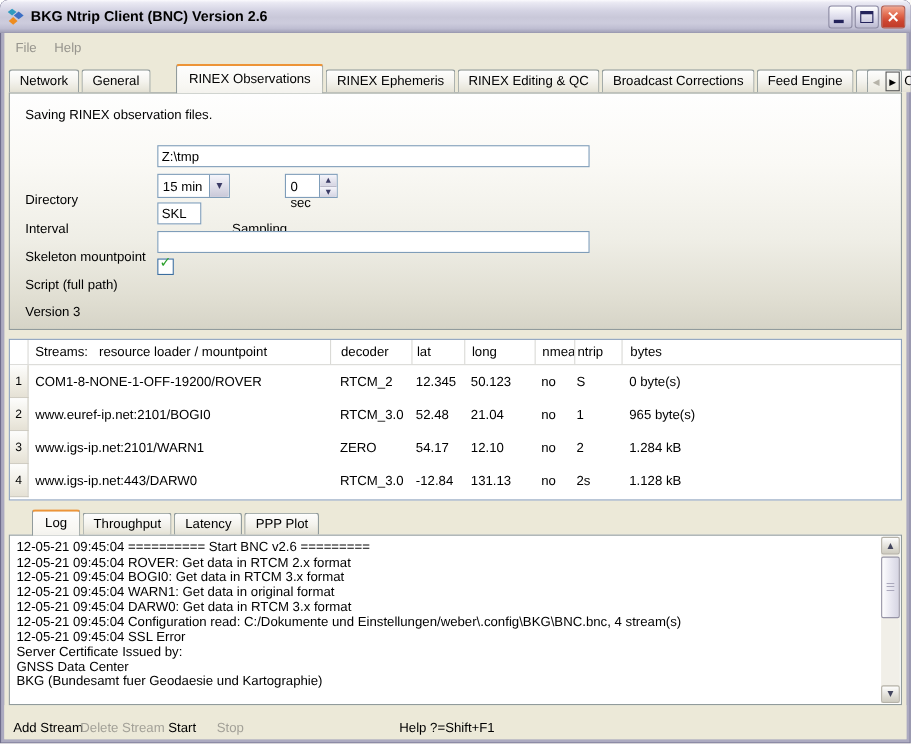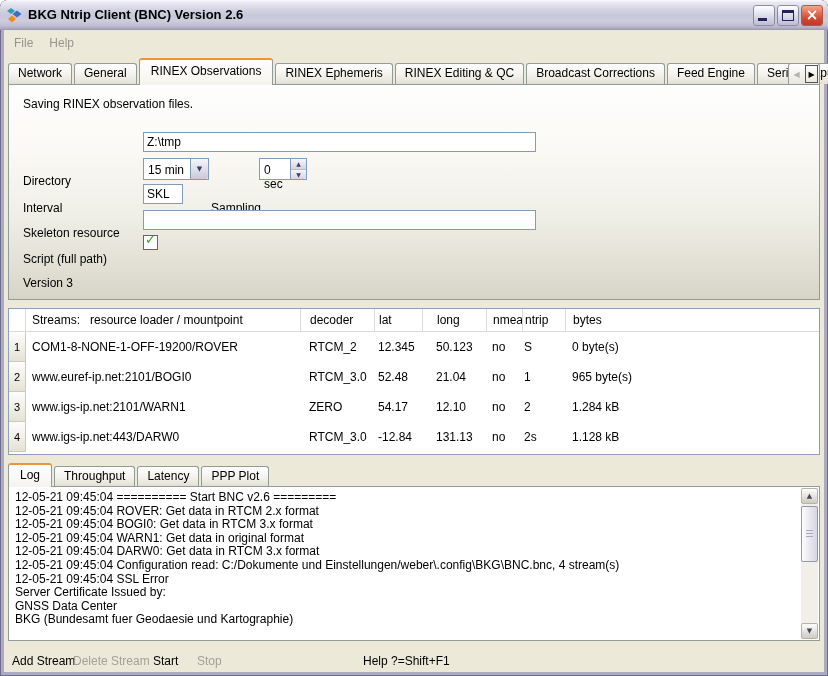--- a/index.html
+++ b/index.html
@@ -31,21 +31,21 @@
   .menubar { position:absolute; top:0; left:0; right:0; height:24px; }
   .menu-item { display:inline-block; margin-top:6px; margin-left:10px; font-size:12px; color:#97958E; }
   .menu-item + .menu-item { margin-left:16px; }
 
   
   .tabbar { position:absolute; left:4px; top:28px; height:26px; display:flex; align-items:flex-end; z-index:5; }
   .tab { box-sizing:border-box; height:21px; line-height:19px; padding:0 9px; font-size:12px; color:#000;
     background:linear-gradient(#FEFEFE,#F4F3EE 50%,#E9E7DC 85%,#E2DFD2);
     border:1px solid #919B9C; border-bottom:none; border-radius:3px 3px 0 0; margin-right:2px; white-space:nowrap; }
   .tab.active { height:27px; line-height:23px; margin-bottom:-1px; padding:0 11px;
-    background:linear-gradient(#FDFDFD,#F8F7F3 70%,#F3F2ED); border-top:2px solid #ED9438; }
+    background:linear-gradient(#FDFDFD,#F8F7F3 70%,#F3F2ED); border-top:2px solid #ED9438;margin-left:21px; }
   .tabscroll { position:absolute; right:4px; top:33px; height:21px; display:flex; z-index:6;
     border:1px solid #919B9C; border-bottom:none; border-radius:3px 3px 0 0; box-sizing:border-box;
     background:linear-gradient(#FEFEFE,#E9E7DC); }
   .tsb { width:15px; display:flex; align-items:center; justify-content:center; font-size:8px;
     font-family:"DejaVu Sans",sans-serif; color:#000; }
   .tsb.disabled { color:#B6B3A8; }
   .tsb.focus { outline:1px solid #555; outline-offset:-2px; }
 
   
   .panel { position:absolute; left:4px; top:54px; width:812px; height:216px; box-sizing:border-box;
@@ -86,21 +86,21 @@
   .table { position:absolute; left:4px; top:278px; width:812px; height:147px; box-sizing:border-box;
     border:1px solid #8BA0BC; background:#fff; font-size:12px; overflow:hidden; }
   .trow { display:flex; }
   .trow.head { height:22px; line-height:22px; border-bottom:1px solid #DADAD6; }
   .trow.body { height:30px; line-height:30px; }
   .cell { box-sizing:border-box; overflow:hidden; white-space:pre; }
   .c-num  { width:17px; text-align:center; }
   .c-mp   { width:274px; padding-left:6px; }
   .c-dec  { width:74px;  padding-left:9px; }
   .c-lat  { width:48px;  padding-left:4px; }
-  .c-long { width:64px;  padding-left:14px; }
+  .c-long { width:64px;  padding-left:6px; }
   .c-nmea { width:36px;  padding-left:6px; }
   .c-ntrip{ width:43px;  padding-left:2px; }
   .c-bytes{ flex:1;      padding-left:7px; }
   .head .c-num { border-right:1px solid #DADAD6; }
   .head .c-dec, .head .c-lat, .head .c-long, .head .c-nmea, .head .c-ntrip, .head .c-bytes {
     border-left:1px solid #DADAD6; }
   .body .c-num { background:linear-gradient(#FDFDFC,#EDEAE0 70%,#E5E1D5);
     border-right:1px solid #CBC8BD; border-bottom:1px solid #CBC8BD; font-size:11px; }
 
   
@@ -191,21 +191,21 @@
 
       <span class="lbl l-samp">Sampling</span>
       <div class="spin">
         <span class="spin-text">0 sec</span>
         <span class="spin-btns">
           <span class="spin-up">▲</span>
           <span class="spin-down">▼</span>
         </span>
       </div>
 
-      <span class="lbl l-skel">Skeleton resource</span>
+      <span class="lbl l-skel">Skeleton mountpoint</span>
       <input class="txt t-skel" value="SKL" style="">
 
       <span class="lbl l-script">Script (full path)</span>
       <input class="txt t-script" value="" style="">
 
       <span class="lbl l-v3">Version 3</span>
       <div class="checkbox">
         <span class="check">✓</span>
       </div>
     </div>

